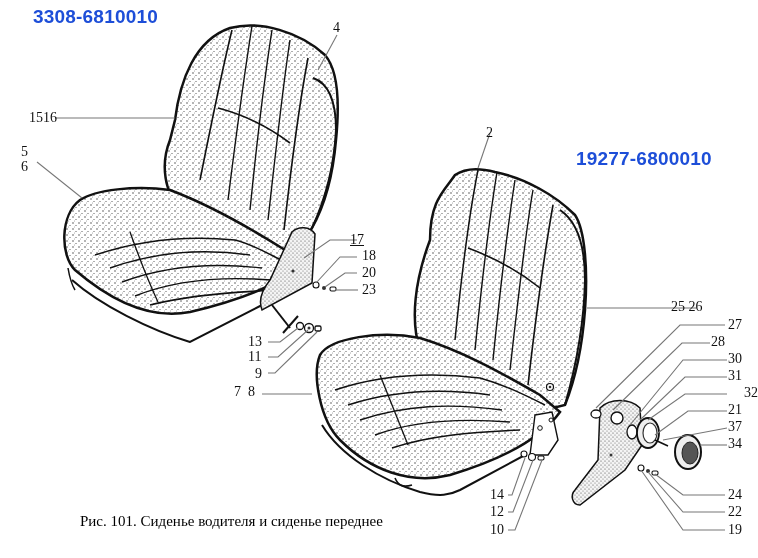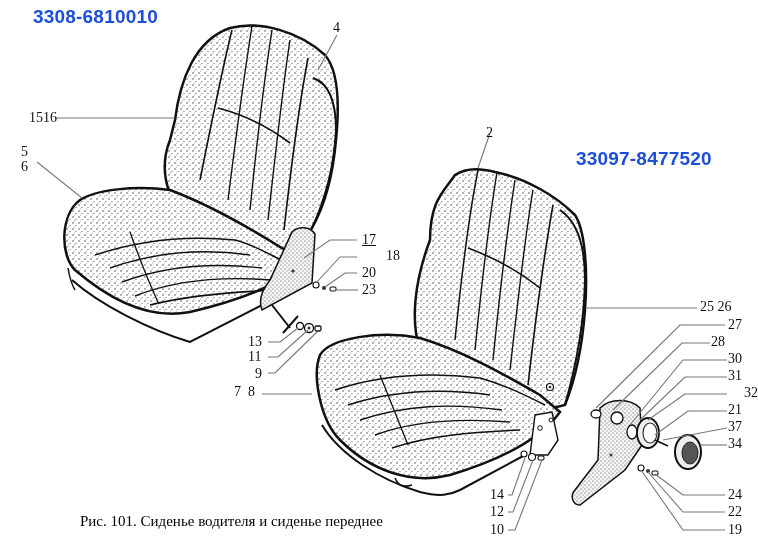--- a/index.html
+++ b/index.html
@@ -146,37 +146,37 @@
       <polyline points="725,512 683,512 648,472"></polyline>
       <polyline points="725,530 683,530 641,470"></polyline>
       <polyline points="508,495 512,495 525,458"></polyline>
       <polyline points="508,512 513,512 533,460"></polyline>
       <polyline points="508,530 515,530 542,460"></polyline>
     </g>
   </svg>
 
 
   <div class="part-code" style="left:33px; top:6px;">3308-6810010</div>
-  <div class="part-code" style="left:576px; top:148px;">33097-8477520</div>
+  <div class="part-code" style="left:576px; top:148px;">19277-6800010</div>
 
   <div class="lbl" style="left:333px; top:21px;">4</div>
   <div class="lbl" style="left:17px; top:111px;margin-left:12px;">1516</div>
   <div class="lbl" style="left:21px; top:145px;">5</div>
   <div class="lbl" style="left:21px; top:160px;">6</div>
-  <div class="lbl" style="left:362px; top:233px;text-decoration:underline;">17</div>
-  <div class="lbl" style="left:362px; top:249px;margin-left:24px;">18</div>
+  <div class="lbl" style="left:350px; top:233px;text-decoration:underline;">17</div>
+  <div class="lbl" style="left:362px; top:249px;">18</div>
   <div class="lbl" style="left:362px; top:266px;">20</div>
   <div class="lbl" style="left:362px; top:283px;">23</div>
   <div class="lbl" style="left:248px; top:335px;">13</div>
   <div class="lbl" style="left:248px; top:350px;">11</div>
   <div class="lbl" style="left:255px; top:367px;">9</div>
   <div class="lbl" style="left:234px; top:385px; white-space:pre;">7  8</div>
 
   <div class="lbl" style="left:486px; top:126px;">2</div>
-  <div class="lbl" style="left:700px; top:300px;">25 26</div>
+  <div class="lbl" style="left:671px; top:300px;">25 26</div>
   <div class="lbl" style="left:728px; top:318px;">27</div>
   <div class="lbl" style="left:711px; top:335px;">28</div>
   <div class="lbl" style="left:728px; top:352px;">30</div>
   <div class="lbl" style="left:728px; top:369px;">31</div>
   <div class="lbl" style="left:728px; top:386px;margin-left:16px;">32</div>
   <div class="lbl" style="left:728px; top:403px;">21</div>
   <div class="lbl" style="left:728px; top:420px;">37</div>
   <div class="lbl" style="left:728px; top:437px;">34</div>
   <div class="lbl" style="left:728px; top:488px;">24</div>
   <div class="lbl" style="left:728px; top:505px;text-align:right;">22</div>

